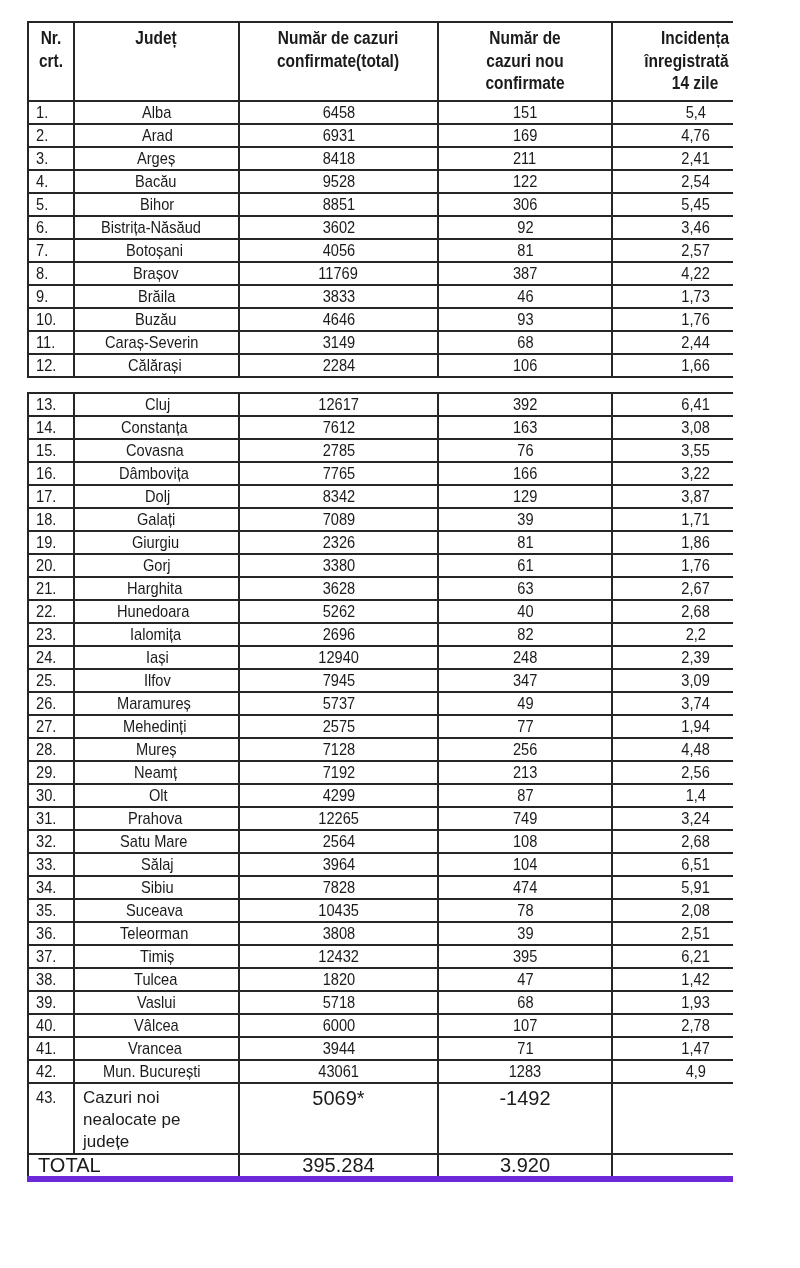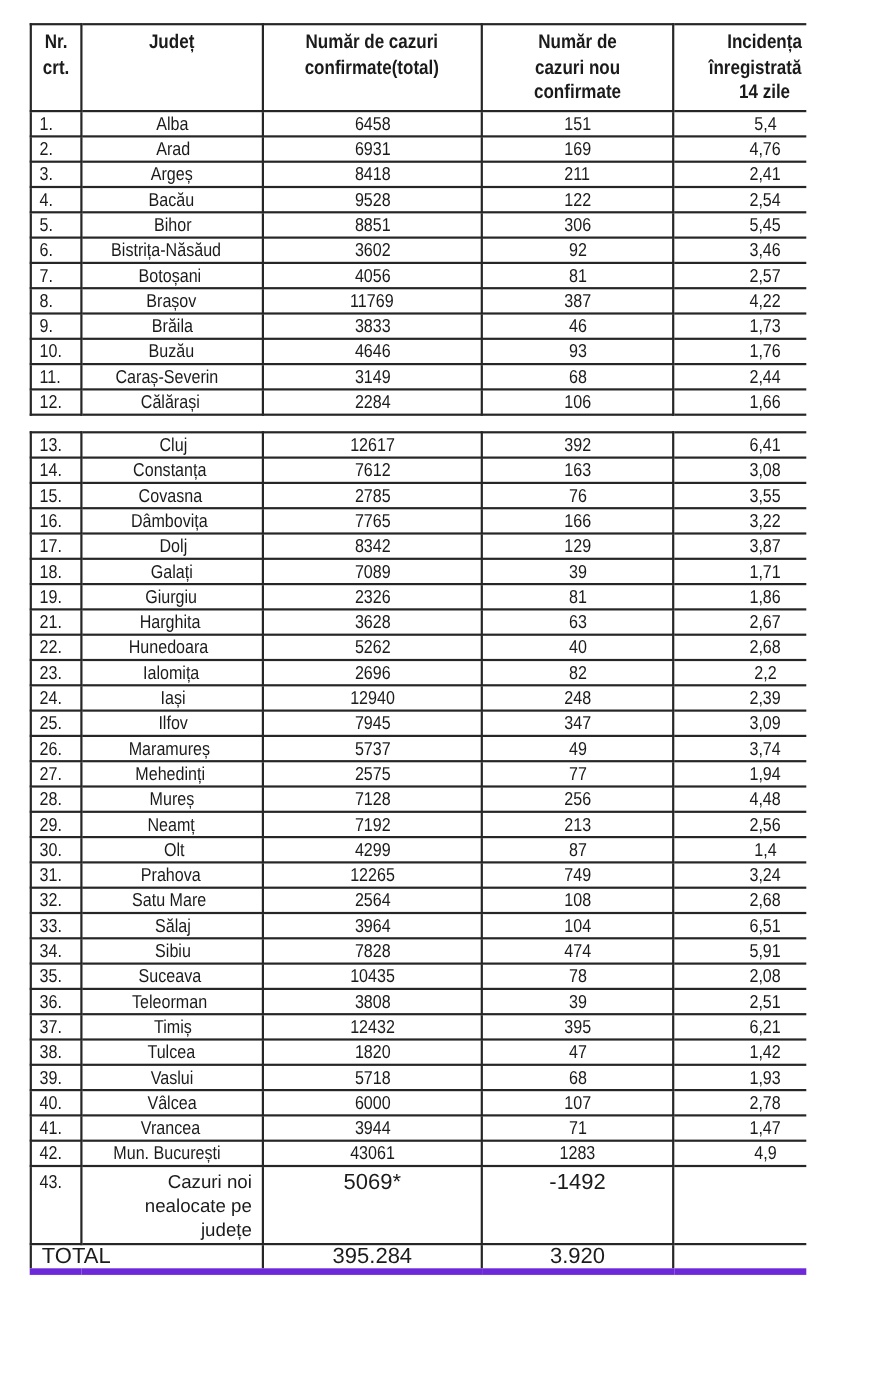--- a/index.html
+++ b/index.html
@@ -50,21 +50,21 @@
   .sq-l { transform-origin:left center; }
   .gap { height:14px; }
   
   tr.tall td {
     vertical-align:top;
     padding-top:3px;
     height:70px;
     line-height:22px;
   }
   tr.tall .just {
-    text-align:right;
+    text-align:left;
     padding-right:9px !important;
     margin-top:14px;
   }
   tr.tall .plain { font-size:20px; }
   
   tr.total td {
     height:22px;
     border-bottom:6px solid #6d28d9;
     font-size:20px;
   }
@@ -243,20 +243,27 @@
           <td><span class="sq">1,71</span></td>
         </tr>
         <tr>
           <td class="c-nr"><span class="sq sq-l">19.</span></td>
           <td class="c-judet"><span class="sq sq-l">Giurgiu</span></td>
           <td><span class="sq">2326</span></td>
           <td><span class="sq">81</span></td>
           <td><span class="sq">1,86</span></td>
         </tr>
         <tr>
+          <td class="c-nr"><span class="sq sq-l">20.</span></td>
+          <td class="c-judet"><span class="sq sq-l">Gorj</span></td>
+          <td><span class="sq">3380</span></td>
+          <td><span class="sq">61</span></td>
+          <td><span class="sq">1,76</span></td>
+        </tr>
+        <tr>
           <td class="c-nr"><span class="sq sq-l">21.</span></td>
           <td class="c-judet"><span class="sq sq-l">Harghita</span></td>
           <td><span class="sq">3628</span></td>
           <td><span class="sq">63</span></td>
           <td><span class="sq">2,67</span></td>
         </tr>
         <tr>
           <td class="c-nr"><span class="sq sq-l">22.</span></td>
           <td class="c-judet"><span class="sq sq-l">Hunedoara</span></td>
           <td><span class="sq">5262</span></td>

